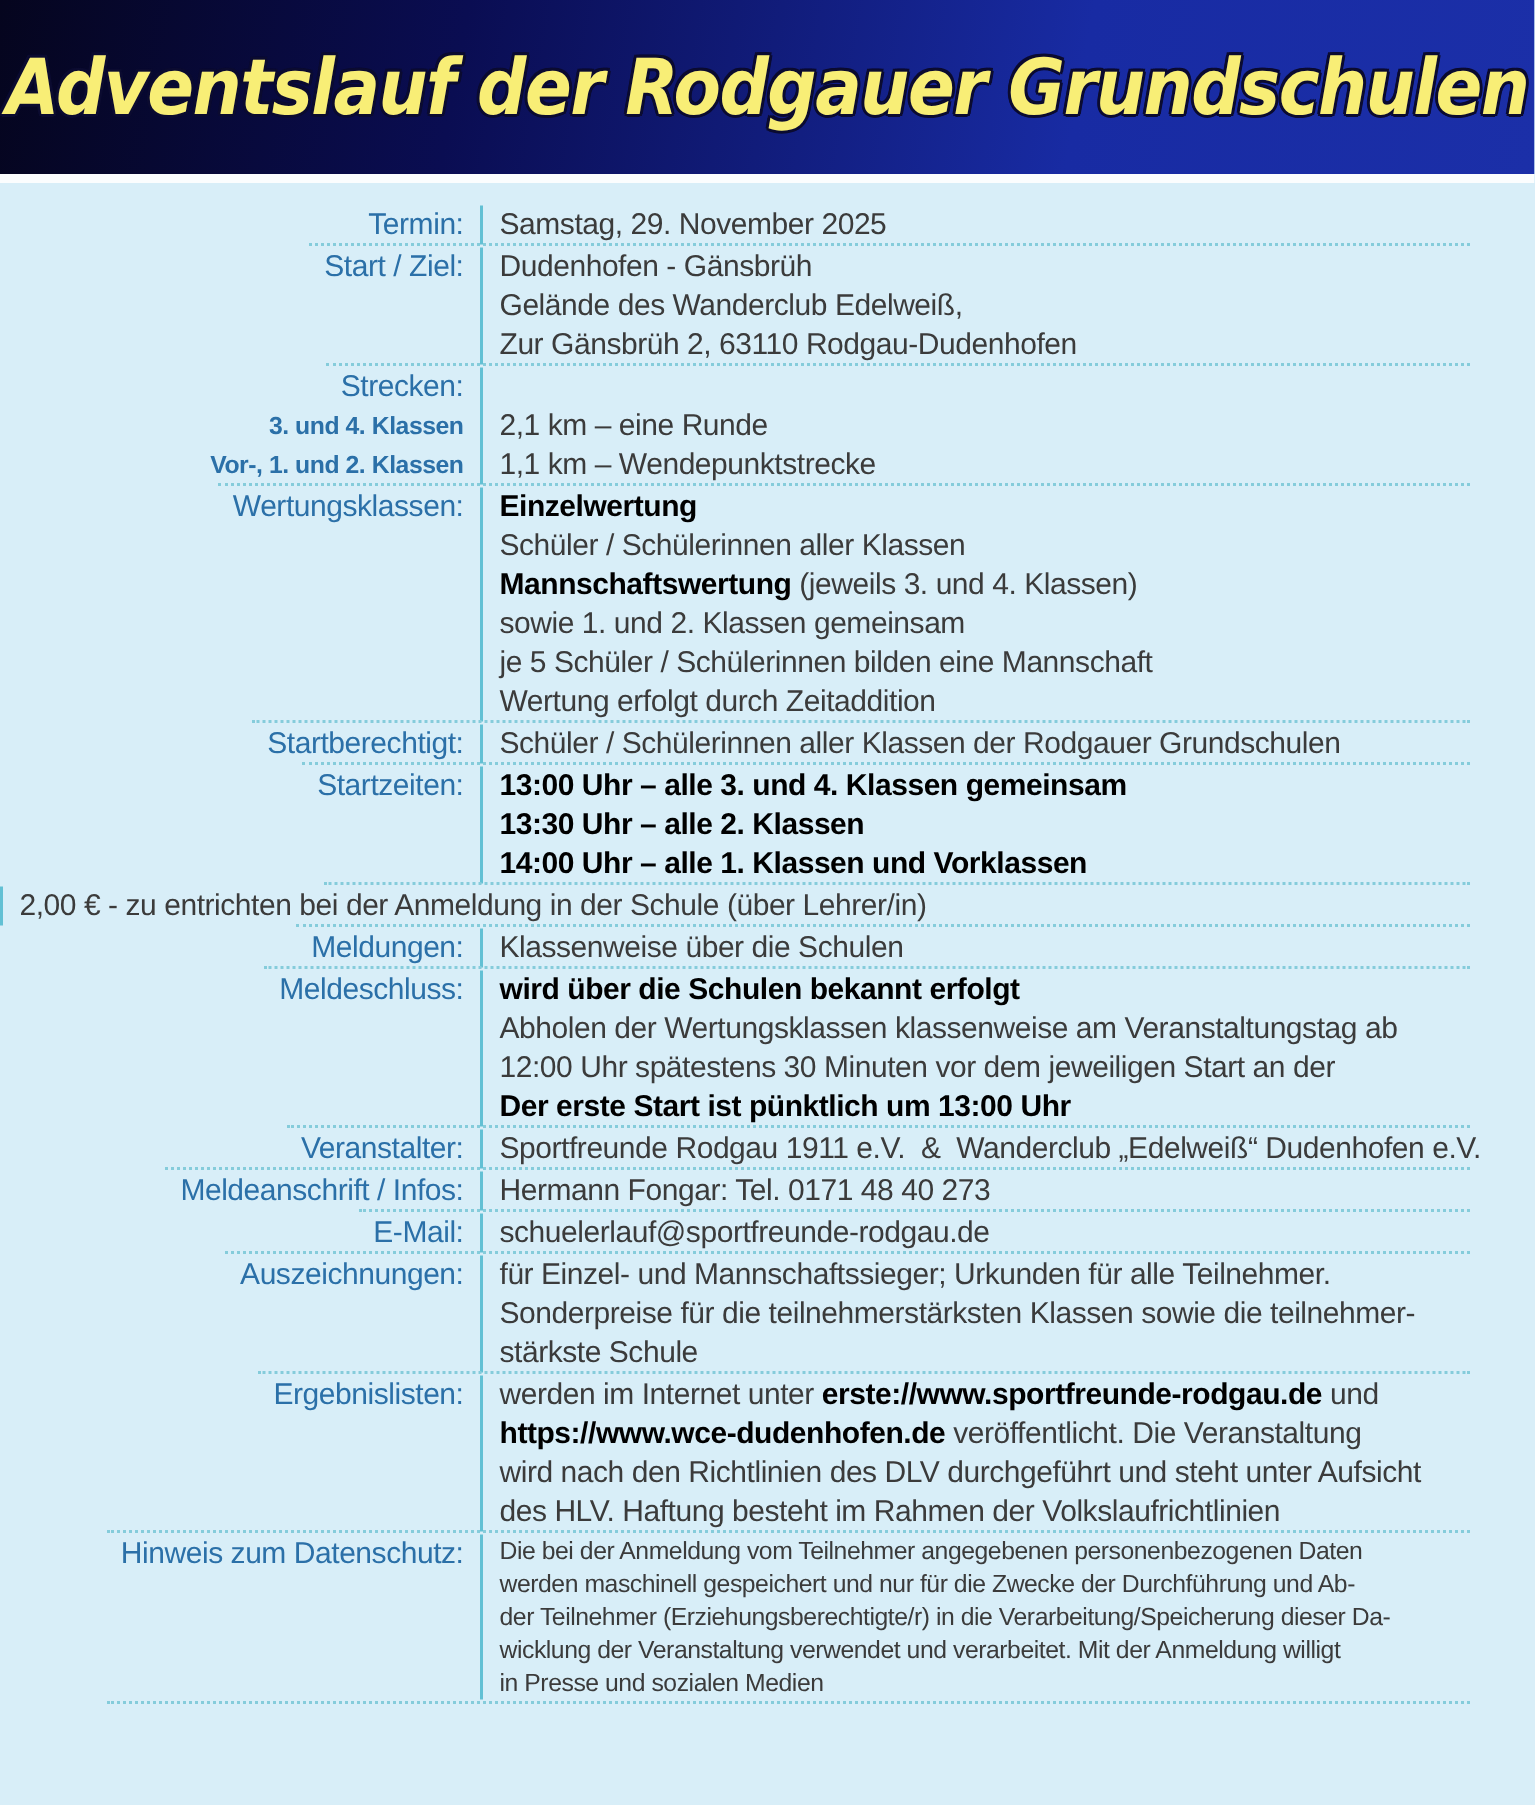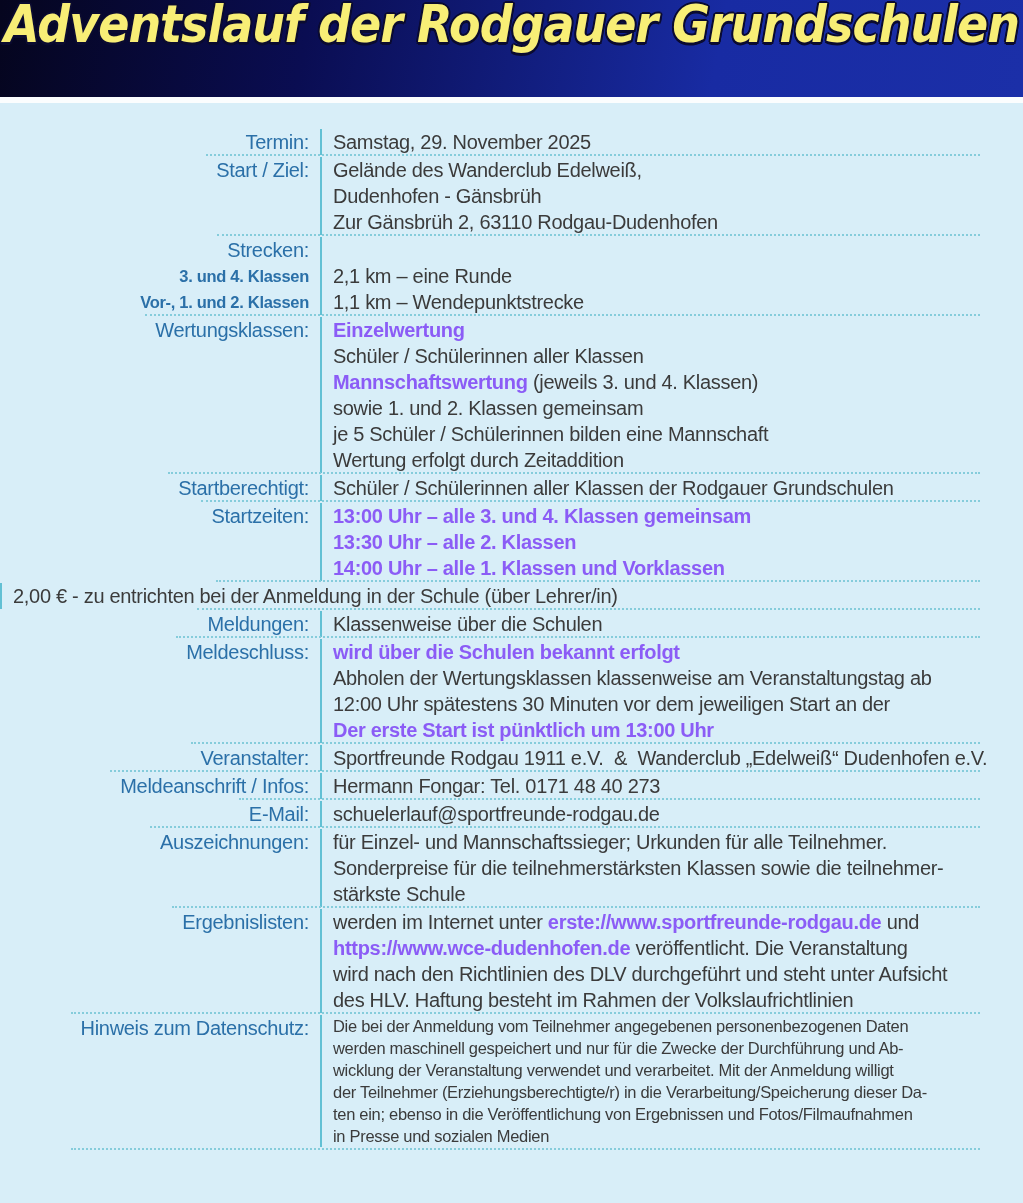--- a/index.html
+++ b/index.html
@@ -13,38 +13,38 @@
     --title:#f8ee76;
   }
   *{box-sizing:border-box;}
   html,body{margin:0;padding:0;}
   body{
     width:1023px;height:1203px;overflow:hidden;
     background:var(--bg);
     font-family:"Liberation Sans",sans-serif;
   }
   .header{
-    height:97px;
+    height:116px;
     background:linear-gradient(100deg,var(--header-dark) 0%,#0a0d52 30%,#182ba3 70%,var(--header-blue) 100%);
-    display:flex;justify-content:center;
+    display:flex;align-items:center;justify-content:center;
   }
   .header-title{
     color:var(--title);
     font-family:"DejaVu Sans",sans-serif;
     font-style:italic;font-weight:700;
     font-size:46px;letter-spacing:-1px;
     transform:scaleY(1.12);
     text-shadow:
       2px 0 0 #0b0b30,-2px 0 0 #0b0b30,0 2px 0 #0b0b30,0 -2px 0 #0b0b30,
       1.5px 1.5px 0 #0b0b30,-1.5px -1.5px 0 #0b0b30,
       1.5px -1.5px 0 #0b0b30,-1.5px 1.5px 0 #0b0b30;
     white-space:nowrap;
   }
   .header-gap{height:6px;background:#fbfdfe;}
-  .content{padding-top:25px;}
+  .content{padding-top:14px;}
   .row{
     display:grid;
     grid-template-columns:320px 1fr;
     position:relative;
     padding:1px 0;
   }
   .label-cell{
     text-align:right;
     padding-right:11px;
     color:var(--label);
@@ -53,21 +53,21 @@
   .label-line{font-size:20px;line-height:26px;white-space:nowrap;}
   .label-line.sub{font-size:16.5px;font-weight:bold;}
   .value-cell{
     border-left:2px solid var(--vline);
     padding-left:11px;
     letter-spacing:-0.3px;
   }
   .value-line{
     font-size:20px;line-height:26px;white-space:nowrap;color:var(--text);
   }
-  .value-line .b{font-weight:700;color:#8b5cf6;}
+  .value-line .b{font-weight:700;color:#000000;}
   .row.small-values .value-line{font-size:16.5px;line-height:22px;}
   .sep{
     position:absolute;top:-2px;right:43px;height:0;
     border-top:2px dotted var(--dot);
   }
   .sep.bottom{top:auto;bottom:-2px;}
 </style>
 </head>
 <body>
 
@@ -84,22 +84,22 @@
         </div>
         <div class="value-cell">
           <div class="value-line"><span>Samstag, 29. November 2025</span></div>
         </div>
       </div>
       <div class="row">
         <div class="label-cell">
           <div class="label-line"><span class="label-text">Start / Ziel:</span></div>
         </div>
         <div class="value-cell">
+          <div class="value-line"><span>Dudenhofen - Gänsbrüh</span></div>
           <div class="value-line"><span>Gelände des Wanderclub Edelweiß,</span></div>
-          <div class="value-line"><span>Dudenhofen - Gänsbrüh</span></div>
           <div class="value-line"><span>Zur Gänsbrüh 2, 63110 Rodgau-Dudenhofen</span></div>
         </div>
         <div class="sep" style="left: 206px;"></div>
       </div>
       <div class="row">
         <div class="label-cell">
           <div class="label-line"><span class="label-text">Strecken:</span></div>
           <div class="label-line sub"><span class="label-text">3. und 4. Klassen</span></div>
           <div class="label-line sub"><span class="label-text">Vor-, 1. und 2. Klassen</span></div>
         </div>
@@ -221,22 +221,21 @@
         </div>
         <div class="sep" style="left: 172px;"></div>
       </div>
       <div class="row small-values">
         <div class="label-cell">
           <div class="label-line"><span class="label-text">Hinweis zum Datenschutz:</span></div>
         </div>
         <div class="value-cell">
           <div class="value-line"><span>Die bei der Anmeldung vom Teilnehmer angegebenen personenbezogenen Daten</span></div>
           <div class="value-line"><span>werden maschinell gespeichert und nur für die Zwecke der Durchführung und Ab-</span></div>
+          <div class="value-line"><span>der Teilnehmer (Erziehungsberechtigte/r) in die Verarbeitung/Speicherung dieser Da-</span></div>
           <div class="value-line"><span>wicklung der Veranstaltung verwendet und verarbeitet. Mit der Anmeldung willigt</span></div>
-          <div class="value-line"><span>der Teilnehmer (Erziehungsberechtigte/r) in die Verarbeitung/Speicherung dieser Da-</span></div>
-          <div class="value-line"><span>ten ein; ebenso in die Veröffentlichung von Ergebnissen und Fotos/Filmaufnahmen</span></div>
           <div class="value-line"><span>in Presse und sozialen Medien</span></div>
         </div>
         <div class="sep" style="left: 71px;"></div>
         <div class="sep bottom" style="left: 71px;"></div>
       </div>
     </div>
 </div>
 
 </body></html>

